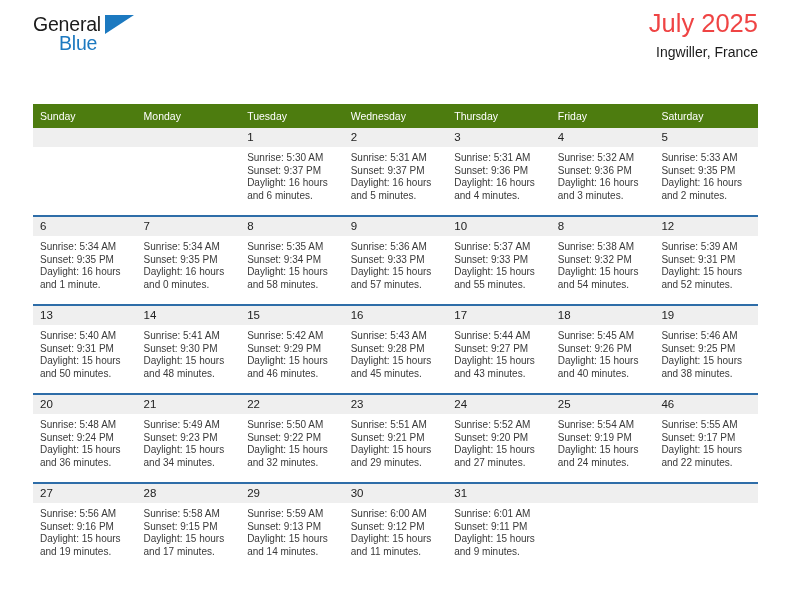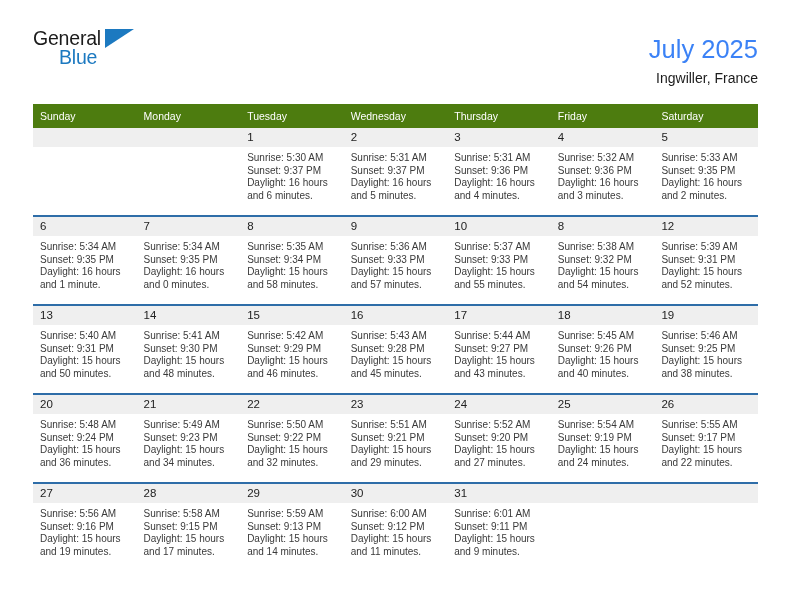--- a/index.html
+++ b/index.html
@@ -19,21 +19,21 @@
     position: relative;
     width: 792px;
     height: 612px;
     box-sizing: border-box;
   }
 
   
   .header {
     position: absolute;
     left: 33px;
-    top: 22px;
+    top: 8px;
     width: 725px;
     height: 68px;
     display: flex;
     align-items: flex-start;
     justify-content: space-between;
   }
 
   .logo {
     position: relative;
     width: 120px;
@@ -68,24 +68,23 @@
     border-bottom: 19px solid transparent;
   }
 
   .title-block {
     text-align: right;
     padding-top: 0px;
   }
   .cal-title {
     font-size: 25.5px;
     line-height: 30px;
-    color: #3b82f6;
+    color: #ef4444;
     font-weight: 400;
     white-space: nowrap;
-    margin-top: 12px;
   }
   .cal-subtitle {
     font-size: 14px;
     line-height: 20px;
     color: #1b1b1b;
     font-weight: 400;
     margin-top: 4px;
     white-space: nowrap;
   }
 
@@ -485,21 +484,21 @@
               <div class="dayinfo">
                 <div>Sunrise: 5:54 AM</div>
                 <div>Sunset: 9:19 PM</div>
                 <div>Daylight: 15 hours</div>
                 <div>and 24 minutes.</div>
               </div>
             </div>
           </td>
           <td>
             <div class="daybox">
-              <div class="daynum">26</div>
+              <div class="daynum">46</div>
               <div class="dayinfo">
                 <div>Sunrise: 5:55 AM</div>
                 <div>Sunset: 9:17 PM</div>
                 <div>Daylight: 15 hours</div>
                 <div>and 22 minutes.</div>
               </div>
             </div>
           </td>
         </tr>
         <tr class="week-row">

